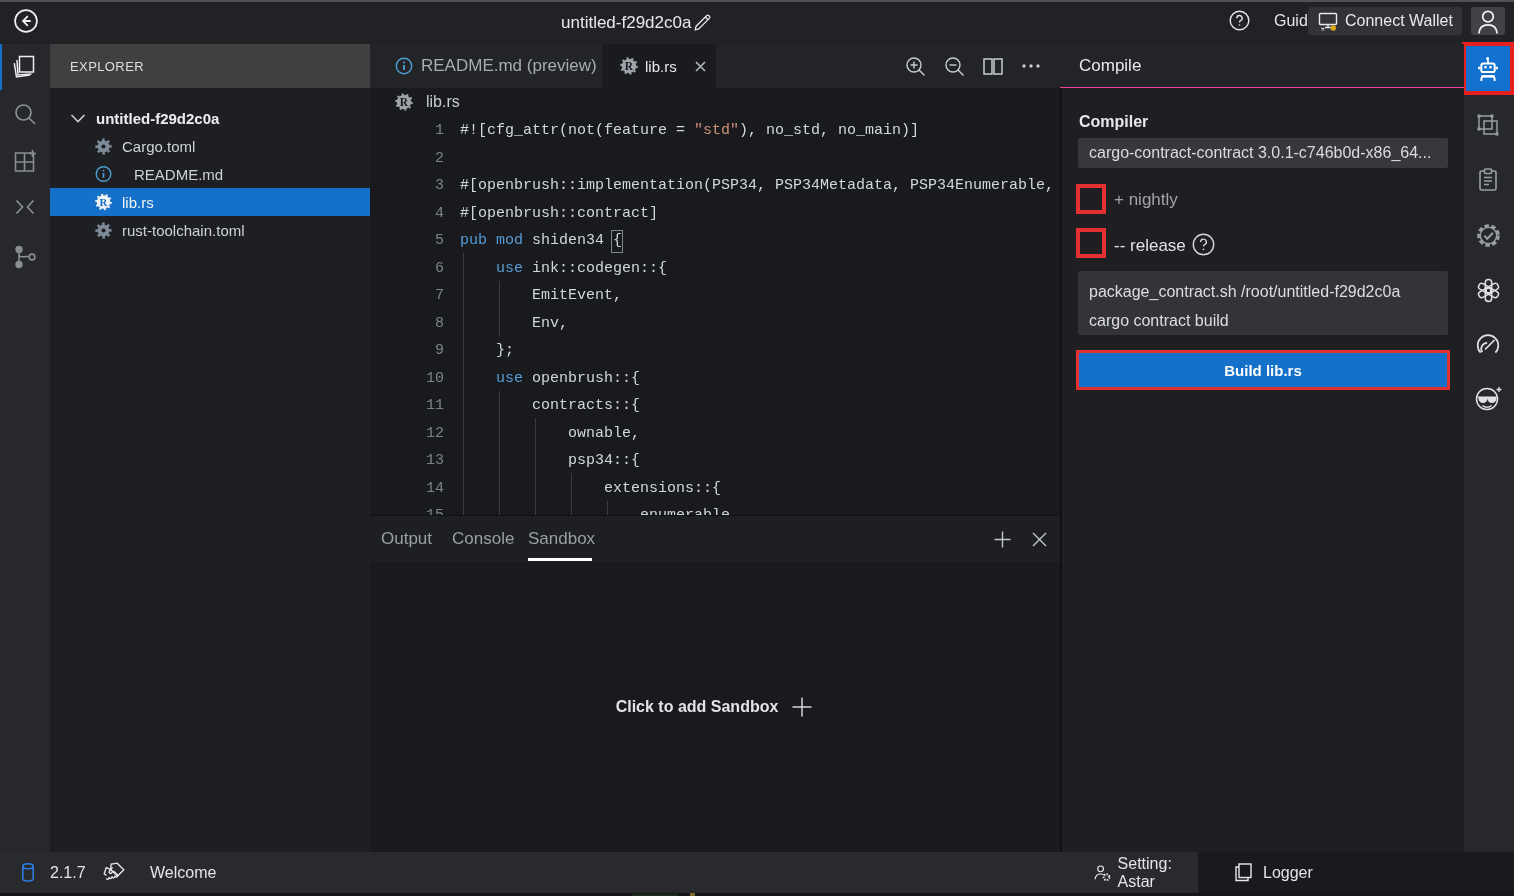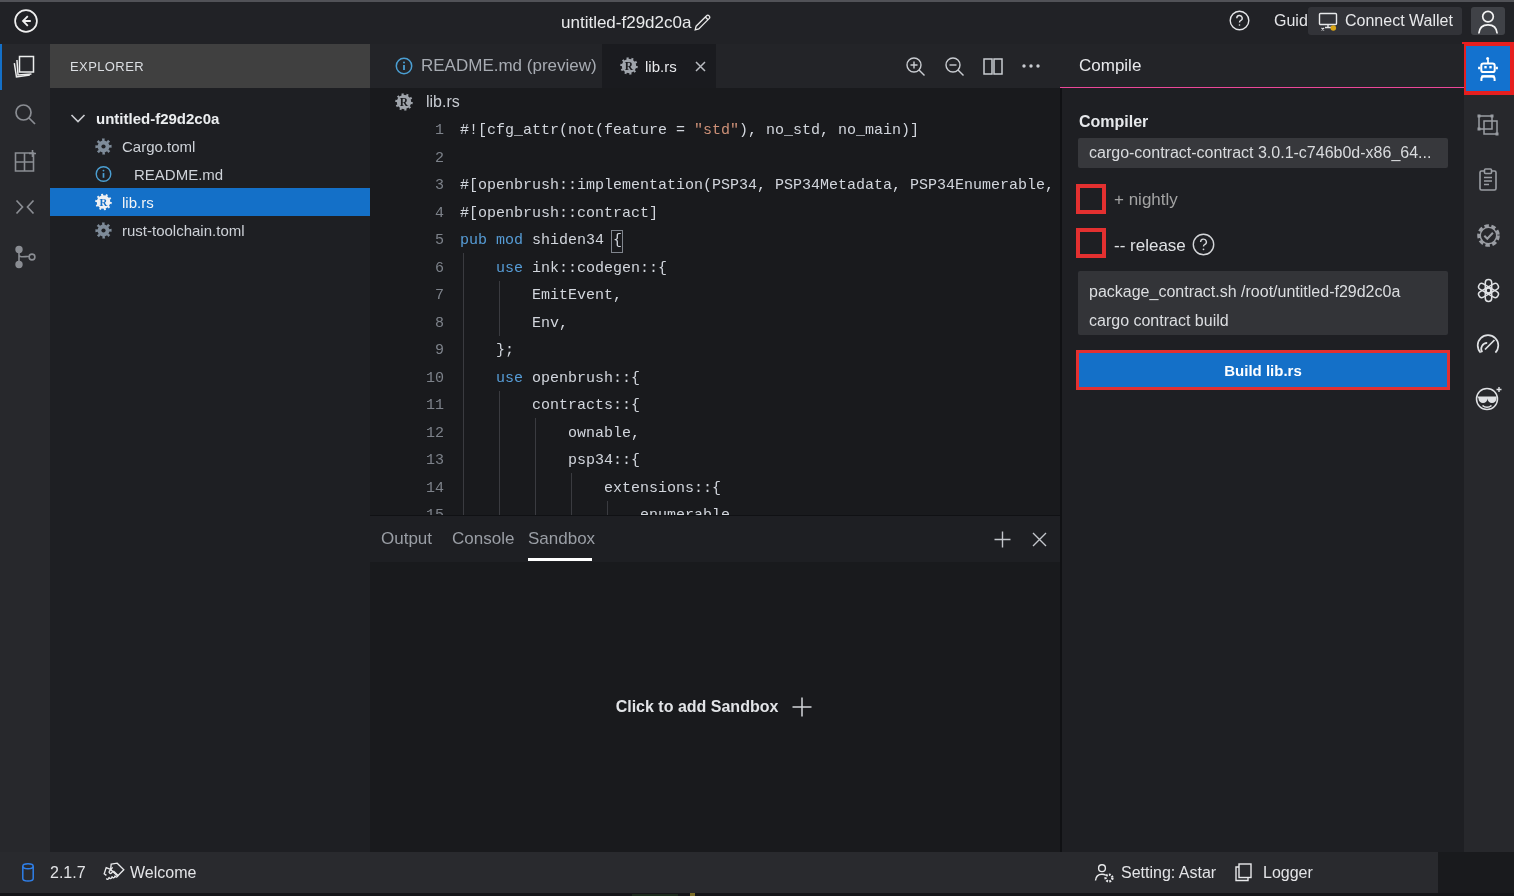--- a/index.html
+++ b/index.html
@@ -63,21 +63,21 @@
 #dropdown { left:1078px; top:138px; width:370px; height:30px; background:#37383c; border-radius:2px; display:flex; align-items:center; padding-left:11px; font-size:16px; color:#d9dbde; white-space:nowrap; overflow:hidden; }
 .chk { position:absolute; width:30px; height:30px; border:4px solid #e33030; background:#1e1f23; }
 #chk1 { left:1076px; top:184px; }
 #chk2 { left:1076px; top:228px; }
 #lbl-nightly { left:1114px; top:190px; font-size:17px; color:#a3a3a3; }
 #lbl-release { left:1114px; top:233px; font-size:17px; color:#dfe1e4; display:flex; align-items:flex-end; gap:6px; }
 #cmdbox { left:1078px; top:271px; width:370px; height:64px; background:#333438; border-radius:2px; font-size:16px; color:#dcdee1; padding:6px 11px; line-height:29px; white-space:nowrap; }
 #buildbtn { left:1076px; top:350px; width:374px; height:40px; background:#1470c8; border:3px solid #e33030; display:flex; align-items:center; justify-content:center; font-size:15px; font-weight:bold; color:#fff; }
 
 
-#statusbar { left:0; top:852px; width:1438px; height:41px; background:#292a2e; font-size:16px; color:#e3e4e7; }
+#statusbar { left:0; top:852px; width:1198px; height:41px; background:#292a2e; font-size:16px; color:#e3e4e7; }
 #statusbar .item { position:absolute; top:0; height:41px; display:flex; align-items:center; gap:9px; }
 #bottomstrip { left:0; top:893px; width:1514px; height:3px; background:#141518; }
 </style>
 </head>
 <body>
 
 <div class="abs" id="titlebar"></div>
 <div class="abs" id="topline"></div>
 <div class="abs" id="backbtn">
     <svg width="26" height="26" viewBox="0 0 26 26" fill="none" stroke="#f0f0f0" stroke-width="1.7">
@@ -392,21 +392,21 @@
 <div class="abs" id="buildbtn">Build lib.rs</div>
 
 <div class="abs" id="statusbar">
   <div class="item" style="left:22px; gap:16px;">
       <svg width="12" height="19" viewBox="0 0 12 19" fill="none" stroke="#2f7fe8" stroke-width="1.5">
         <ellipse cx="6" cy="3.3" rx="5.2" ry="2.5"></ellipse>
         <path d="M0.8 3.3 v12.3 a5.2 2.5 0 0 0 10.4 0 v-12.3"></path>
       </svg>
       <span>2.1.7</span>
     </div>
-  <div class="item" style="left:103px; gap:4px;">
+  <div class="item" style="left:103px; gap:24px;">
       <svg width="23" height="21" viewBox="0 0 23 21" fill="none" stroke="#e8e9eb" stroke-width="1.35">
         <path d="M8.2 2.2 L14.2 1.2 L20.8 7.8 L14.6 14 L7.6 7.4 Z"></path>
         <path d="M7.6 7.4 L3.2 5.6 L1.2 11.8 L3.4 13.4"></path>
         <path d="M9.6 5.4 L6.4 9.2 a1.35 1.35 0 0 0 2.05 1.75 L10.4 8.9"></path>
         <path d="M10.4 8.9 l4.1 4.0 a1.3 1.3 0 0 1 -1.85 1.8 l-1.1 -1.05 a1.3 1.3 0 0 1 -1.85 1.8 l-1.1 -1.05 a1.3 1.3 0 0 1 -1.85 1.8 l-1.1 -1.05 a1.3 1.3 0 0 1 -1.85 1.8 l-0.5 -0.5"></path>
       </svg>
       <span>Welcome</span>
     </div>
   <div class="item" style="left:1093px; gap:6px;">
       <svg width="22" height="21" viewBox="0 0 22 21" fill="none" stroke="#e8e9eb" stroke-width="1.4">

